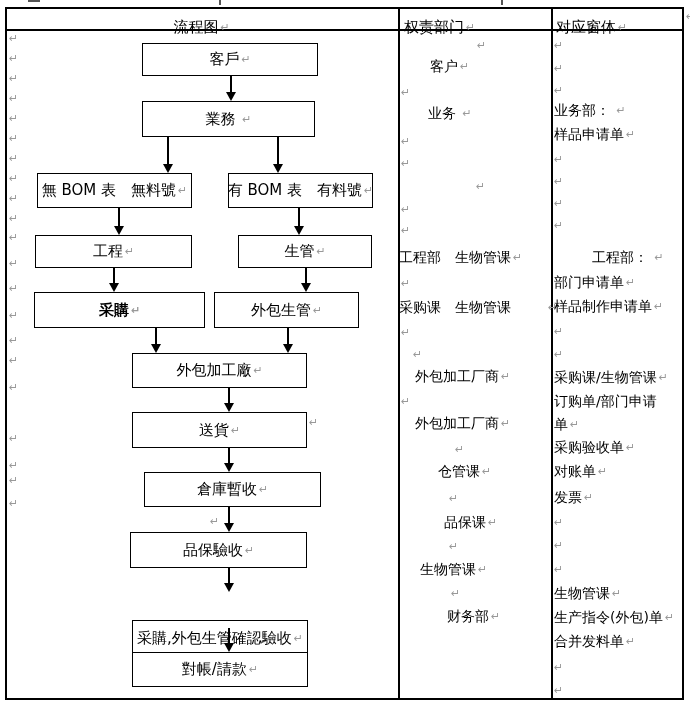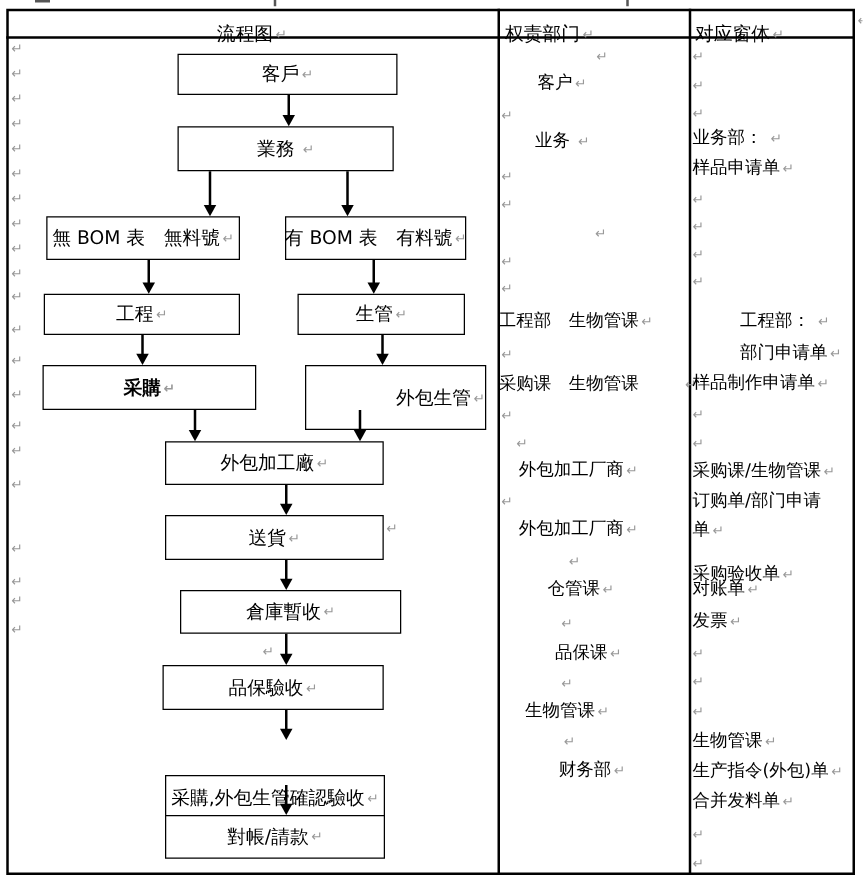--- a/index.html
+++ b/index.html
@@ -59,21 +59,21 @@
 </div>
 
 <div id="flow-layer">
     <div class="fbox" style="left: 142px; top: 43px; width: 176px; height: 33px;"><span>客戶</span><span class="pil">↵</span></div>
     <div class="fbox" style="left: 142px; top: 101px; width: 173px; height: 36px;"><span>業務 </span><span class="pil">↵</span></div>
     <div class="fbox" style="left: 37px; top: 173px; width: 155px; height: 35px;"><span>無 BOM 表　無料號</span><span class="pil">↵</span></div>
     <div class="fbox" style="left: 228px; top: 173px; width: 145px; height: 35px;"><span>有 BOM 表　有料號</span><span class="pil">↵</span></div>
     <div class="fbox" style="left: 35px; top: 235px; width: 157px; height: 33px;"><span>工程</span><span class="pil">↵</span></div>
     <div class="fbox" style="left: 238px; top: 235px; width: 134px; height: 33px;"><span>生管</span><span class="pil">↵</span></div>
     <div class="fbox" style="left: 34px; top: 292px; width: 171px; height: 36px; font-weight: bold;"><span>采購</span><span class="pil">↵</span></div>
-    <div class="fbox" style="left: 244px; top: 292px; width: 145px; height: 52px; justify-content: flex-end;"><span>外包生管</span><span class="pil">↵</span></div>
+    <div class="fbox" style="left: 214px; top: 292px; width: 145px; height: 36px;"><span>外包生管</span><span class="pil">↵</span></div>
     <div class="fbox" style="left: 132px; top: 353px; width: 175px; height: 35px;"><span>外包加工廠</span><span class="pil">↵</span></div>
     <div class="fbox" style="left: 132px; top: 412px; width: 175px; height: 36px;"><span>送貨</span><span class="pil">↵</span></div>
     <div class="fbox" style="left: 130px; top: 472px; width: 177px; height: 35px; margin-left: 14px;"><span>倉庫暫收</span><span class="pil">↵</span></div>
     <div class="fbox" style="left: 130px; top: 532px; width: 177px; height: 36px;"><span>品保驗收</span><span class="pil">↵</span></div>
     <div class="fbox" style="left: 132px; top: 620px; width: 176px; height: 36px;"><span>采購,外包生管確認驗收</span><span class="pil">↵</span></div>
     <div class="fbox" style="left: 132px; top: 652px; width: 176px; height: 35px;"><span>對帳/請款</span><span class="pil">↵</span></div>
     <div class="aline" style="left: 230px; top: 76px; height: 17px;"></div>
     <div class="ahead" style="left: 225.5px; top: 92px;"></div>
     <div class="aline" style="left: 167px; top: 137px; height: 28px;"></div>
     <div class="ahead" style="left: 162.5px; top: 164px;"></div>
@@ -157,28 +157,28 @@
     <div class="cline" style="left: 554px; top: 35px;"><span class="pil">↵</span></div>
     <div class="cline" style="left: 554px; top: 58px;"><span class="pil">↵</span></div>
     <div class="cline" style="left: 554px; top: 80px;"><span class="pil">↵</span></div>
     <div class="cline" style="left: 554px; top: 100px;"><span>业务部： </span><span class="pil">↵</span></div>
     <div class="cline" style="left: 554px; top: 124px;"><span>样品申请单</span><span class="pil">↵</span></div>
     <div class="cline" style="left: 554px; top: 149px;"><span class="pil">↵</span></div>
     <div class="cline" style="left: 554px; top: 171px;"><span class="pil">↵</span></div>
     <div class="cline" style="left: 554px; top: 193px;"><span class="pil">↵</span></div>
     <div class="cline" style="left: 554px; top: 215px;"><span class="pil">↵</span></div>
     <div class="cline" style="left: 554px; top: 247px; padding-left: 38px;"><span>工程部： </span><span class="pil">↵</span></div>
-    <div class="cline" style="left: 554px; top: 272px; margin-left: 38px;"><span>部门申请单</span><span class="pil">↵</span></div>
+    <div class="cline" style="left: 554px; top: 272px;"><span>部门申请单</span><span class="pil">↵</span></div>
     <div class="cline" style="left: 554px; top: 296px;"><span>样品制作申请单</span><span class="pil">↵</span></div>
     <div class="cline" style="left: 554px; top: 321px;"><span class="pil">↵</span></div>
     <div class="cline" style="left: 554px; top: 344px;"><span class="pil">↵</span></div>
     <div class="cline" style="left: 554px; top: 367px;"><span>采购课/生物管课</span><span class="pil">↵</span></div>
     <div class="cline" style="left: 554px; top: 391px;"><span>订购单/部门申请</span></div>
     <div class="cline" style="left: 554px; top: 414px;"><span>单</span><span class="pil">↵</span></div>
-    <div class="cline" style="left: 554px; top: 449px;"><span>采购验收单</span><span class="pil">↵</span></div>
+    <div class="cline" style="left: 554px; top: 437px;"><span>采购验收单</span><span class="pil">↵</span></div>
     <div class="cline" style="left: 554px; top: 461px;"><span>对账单</span><span class="pil">↵</span></div>
     <div class="cline" style="left: 554px; top: 487px;"><span>发票</span><span class="pil">↵</span></div>
     <div class="cline" style="left: 554px; top: 512px;"><span class="pil">↵</span></div>
     <div class="cline" style="left: 554px; top: 535px;"><span class="pil">↵</span></div>
     <div class="cline" style="left: 554px; top: 559px;"><span class="pil">↵</span></div>
     <div class="cline" style="left: 554px; top: 583px;"><span>生物管课</span><span class="pil">↵</span></div>
     <div class="cline" style="left: 554px; top: 607px;"><span>生产指令(外包)单</span><span class="pil">↵</span></div>
     <div class="cline" style="left: 554px; top: 631px;"><span>合并发料单</span><span class="pil">↵</span></div>
     <div class="cline" style="left: 554px; top: 657px;"><span class="pil">↵</span></div>
     <div class="cline" style="left: 554px; top: 680px;"><span class="pil">↵</span></div>

